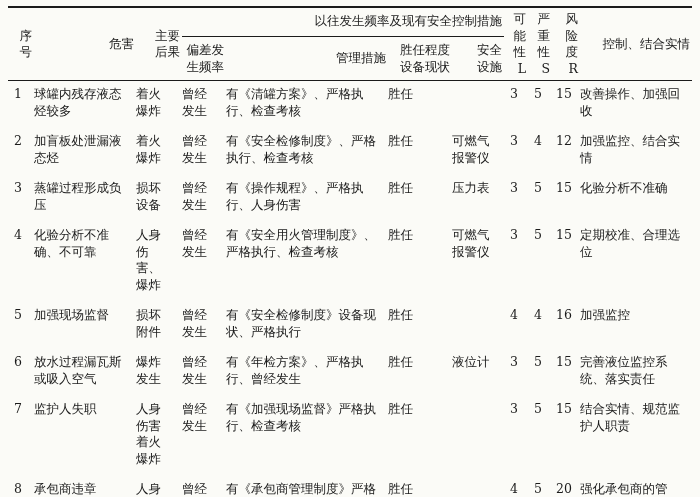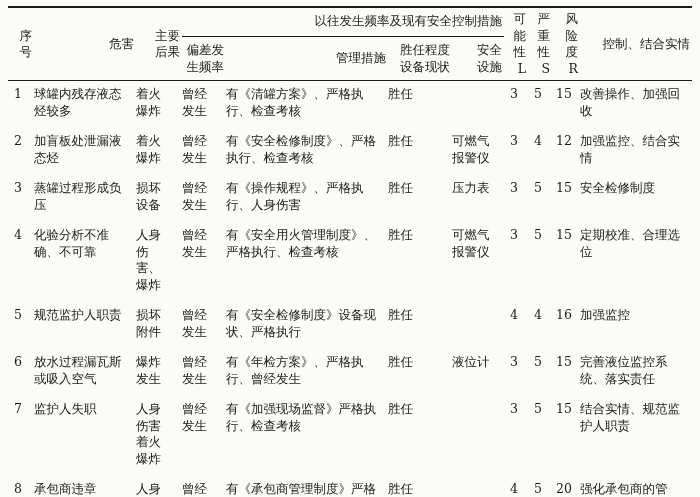--- a/index.html
+++ b/index.html
@@ -132,38 +132,38 @@
           <td class="num">3</td>
           <td>蒸罐过程形成负压</td>
           <td>损坏设备</td>
           <td>曾经发生</td>
           <td>有《操作规程》、严格执行、人身伤害</td>
           <td>胜任</td>
           <td>压力表</td>
           <td class="center">3</td>
           <td class="center">5</td>
           <td class="center">15</td>
-          <td>安全检修制度</td>
+          <td>化验分析不准确</td>
         </tr>
         <tr>
           <td class="num">4</td>
           <td>化验分析不准确、不可靠</td>
           <td>人身伤害、爆炸</td>
           <td>曾经发生</td>
           <td>有《安全用火管理制度》、严格执行、检查考核</td>
           <td>胜任</td>
           <td>可燃气报警仪</td>
           <td class="center">3</td>
           <td class="center">5</td>
           <td class="center">15</td>
           <td>定期校准、合理选位</td>
         </tr>
         <tr>
           <td class="num">5</td>
-          <td>规范监护人职责</td>
+          <td>加强现场监督</td>
           <td>损坏附件</td>
           <td>曾经发生</td>
           <td>有《安全检修制度》设备现状、严格执行</td>
           <td>胜任</td>
           <td></td>
           <td class="center">4</td>
           <td class="center">4</td>
           <td class="center">16</td>
           <td>加强监控</td>
         </tr>

